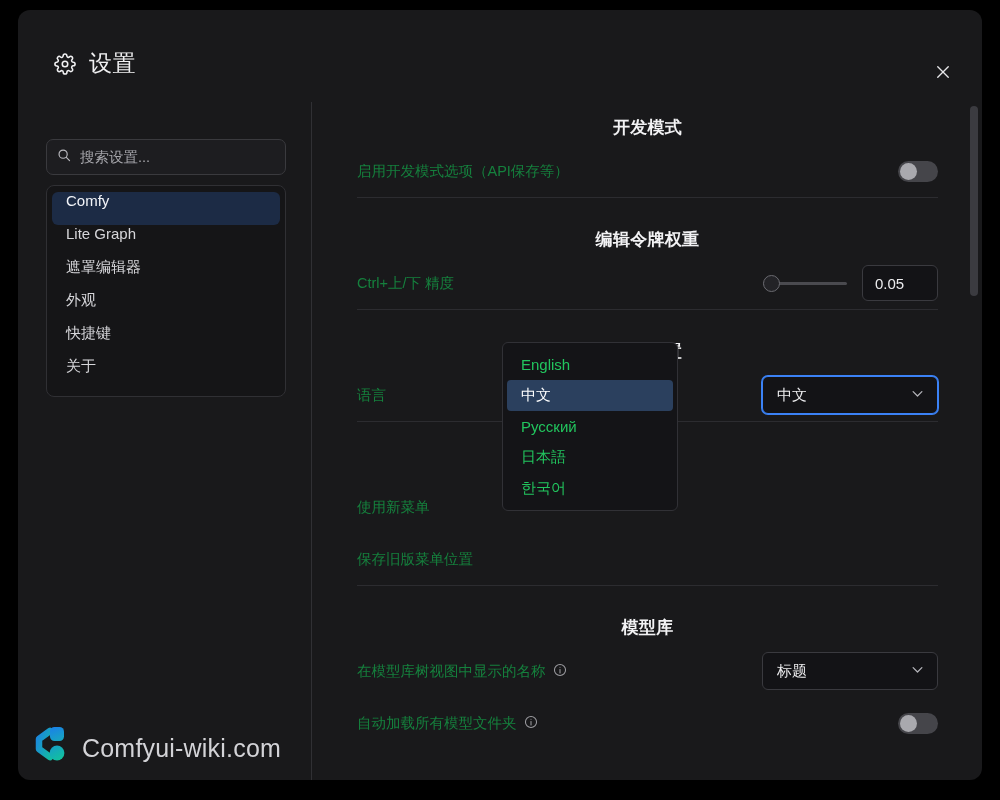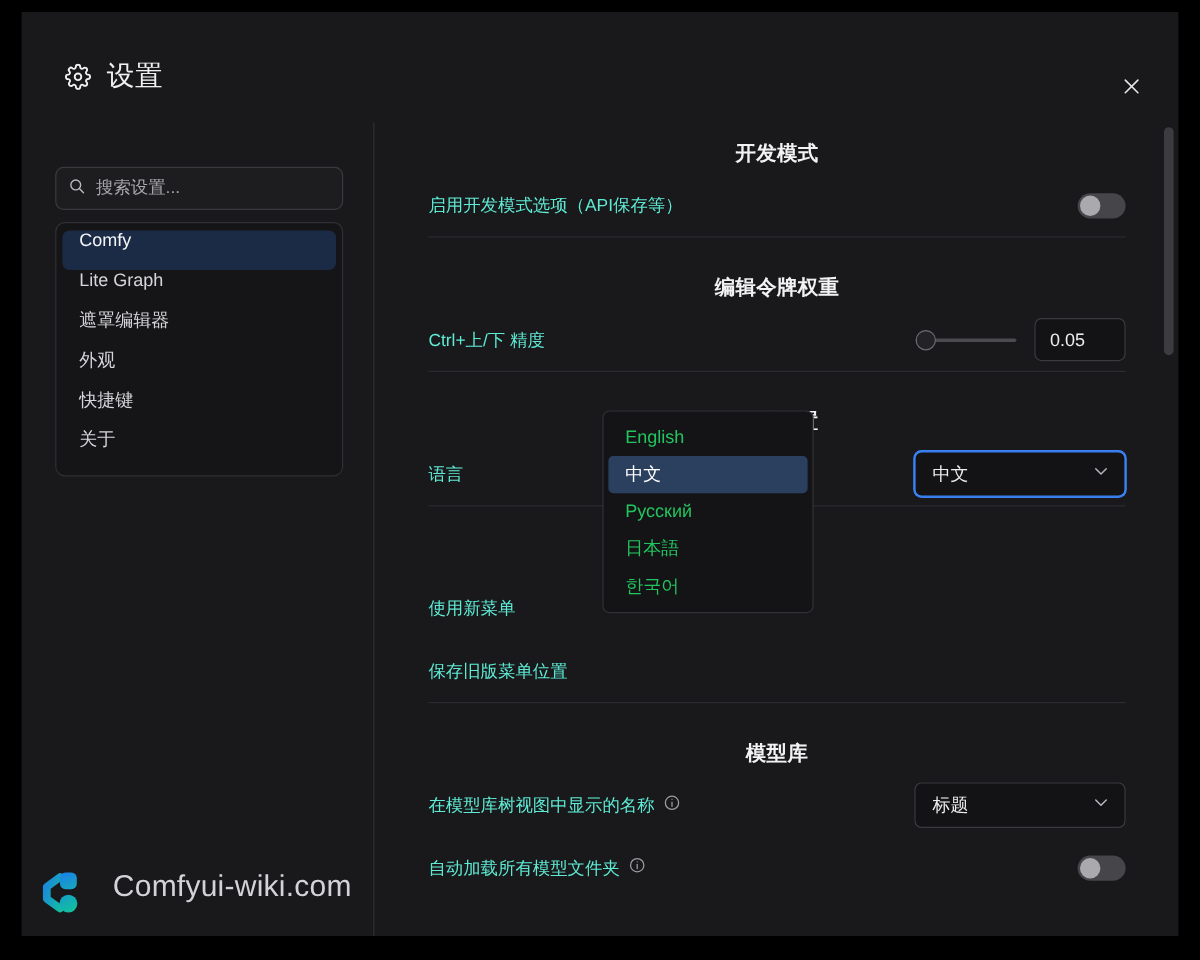--- a/index.html
+++ b/index.html
@@ -13,21 +13,21 @@
   }
 
   
   #dialog {
     position: absolute;
     left: 18px;
     top: 10px;
     width: 964px;
     height: 770px;
     background: #19191b;
-    border-radius: 0;
+    border-radius: 12px;
     overflow: hidden;
   }
 
   
   #titlebar {
     position: absolute;
     left: 0; top: 0;
     width: 100%;
     height: 92px;
   }
@@ -121,22 +121,22 @@
     background: #1c2b45;
     color: #f2f4f8;
   }
 
   
   #watermark {
     position: absolute;
     left: 16px;
     bottom: 32px;
     display: flex;
-    align-items: flex-start;
-    gap: 26px;
+    align-items: flex-end;
+    gap: 14px;
   }
   #wm-logo { width: 34px; height: 38px; display: block; }
   #wm-text {
     font-size: 25px;
     color: #d3d3d7;
     letter-spacing: 0.2px;
   }
 
   
   #v-divider {
@@ -175,21 +175,21 @@
   .setting-row {
     position: relative;
     display: flex;
     align-items: center;
     justify-content: space-between;
     min-height: 52px;
     gap: 14px;
   }
   .setting-label {
     font-size: 14.5px;
-    color: #5eead4;
+    color: #15803d;
     display: flex;
     align-items: center;
     gap: 7px;
     white-space: nowrap;
   }
   .info-icon { width: 14px; height: 14px; flex: 0 0 auto; }
 
   .hr {
     height: 1px;
     background: #2c2c30;

